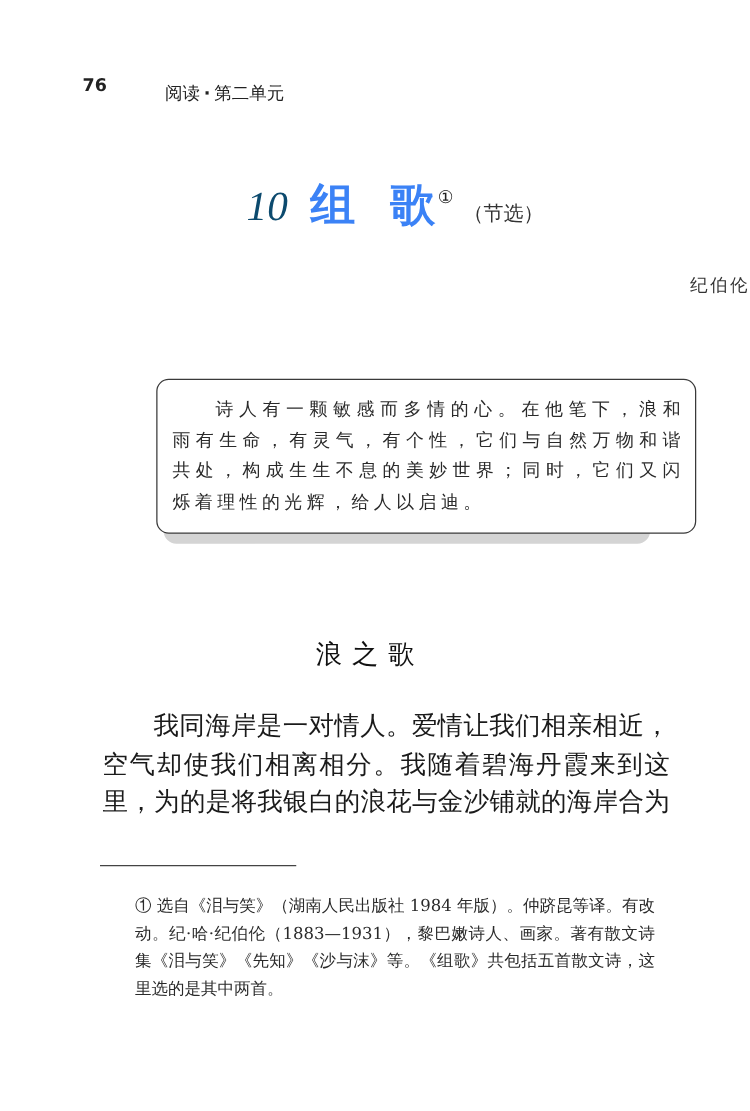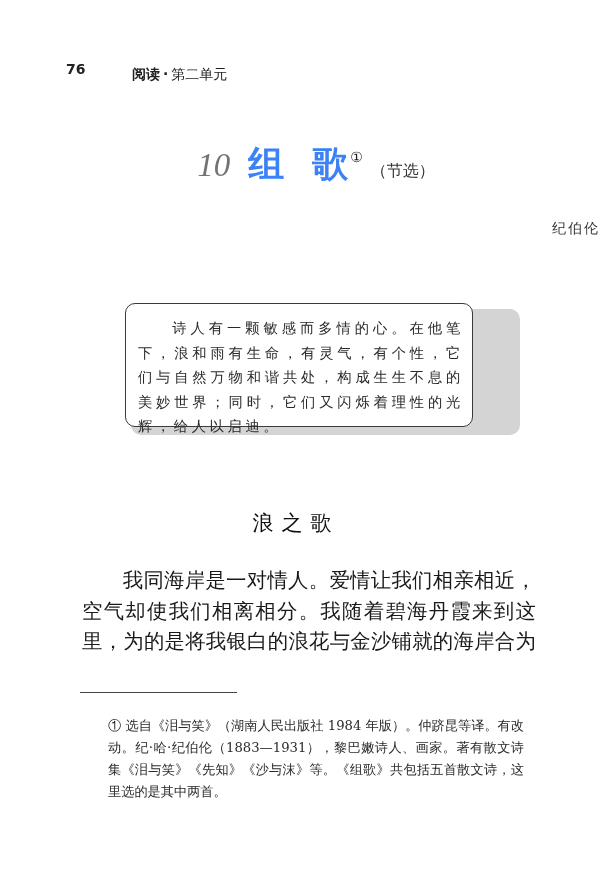--- a/index.html
+++ b/index.html
@@ -25,21 +25,21 @@
       font-size: 14px;
       color: #222;
     }
     .running-head {
       left: 132px; top: 66px;
       font-size: 14px;
       color: #222;
     }
     .running-head .rh-bold {
       font-family: "DejaVu Sans", "Liberation Sans", sans-serif;
-      font-weight: bold;
+      font-weight: normal;
       text-align: center;
     }
     .running-head .rh-dot {
       font-family: "DejaVu Sans", "Liberation Sans", sans-serif;
       font-weight: bold;
       margin: 0 3px;
     }
     .running-head .rh-unit {
       font-family: "DejaVu Serif", "Liberation Serif", serif;
     }
@@ -47,21 +47,21 @@
     
     .title-row {
       left: 0; width: 600px; top: 140px;
       text-align: center;
       white-space: nowrap;
     }
     .lesson-num {
       font-family: "Liberation Serif", "DejaVu Serif", serif;
       font-style: italic;
       font-size: 33px;
-      color: #737373;
+      color: #0c4a6e;
       margin-right: 18px;
       margin-left: 32px;
     }
     .lesson-title {
       font-family: "DejaVu Sans", "Liberation Sans", sans-serif;
       font-weight: bold;
       font-size: 36px;
       letter-spacing: 28px;
       color: #3b82f6;
     }
@@ -87,21 +87,21 @@
 
     
     .intro-shadow {
       left: 131px; top: 309px;
       width: 389px; height: 126px;
       background: #d4d4d4;
       border-radius: 10px;
     }
     .intro-box {
       left: 125px; top: 303px;
-      width: 348px; height: 124px;
+      width: 432px; height: 124px;
       background: #ffffff;
       border: 1.5px solid #3a3a3a;
       border-radius: 10px;
       box-sizing: border-box;
       padding: 12px 8px 0 12px;
     }
     .intro-text {
       font-size: 14.3px;
       line-height: 24.5px;
       letter-spacing: 3.6px;

